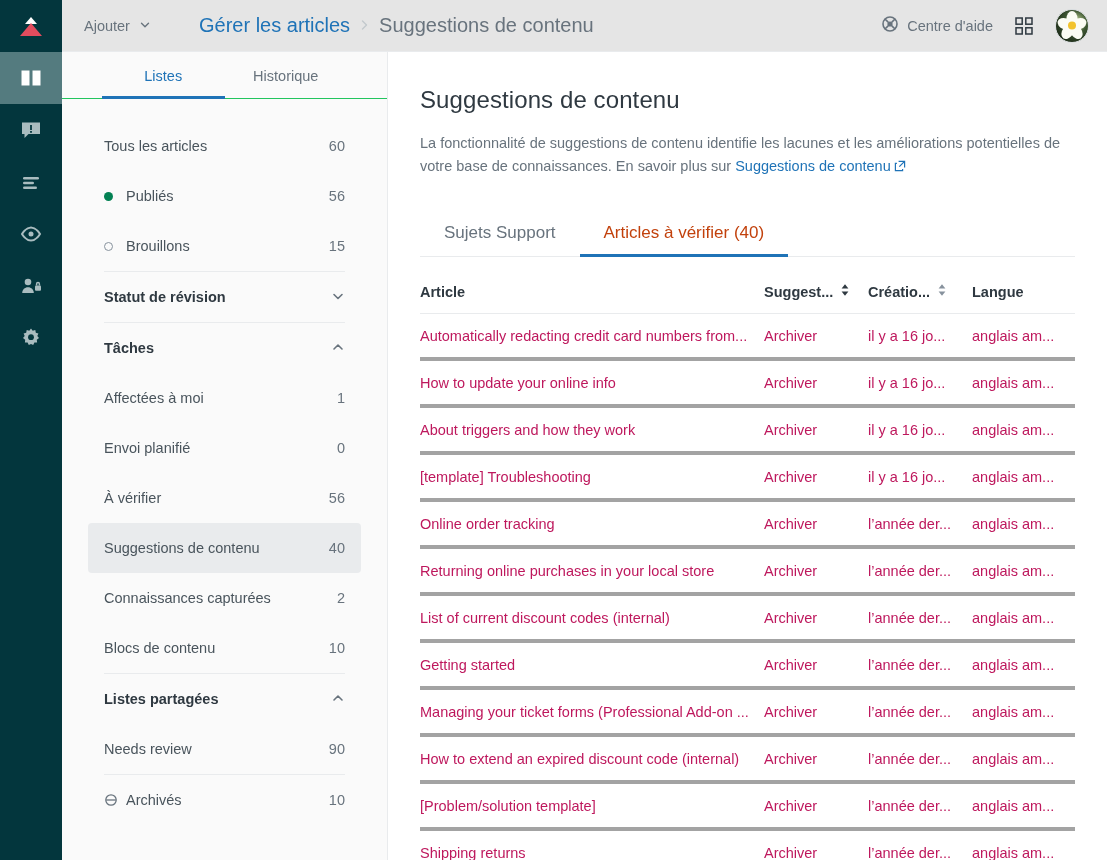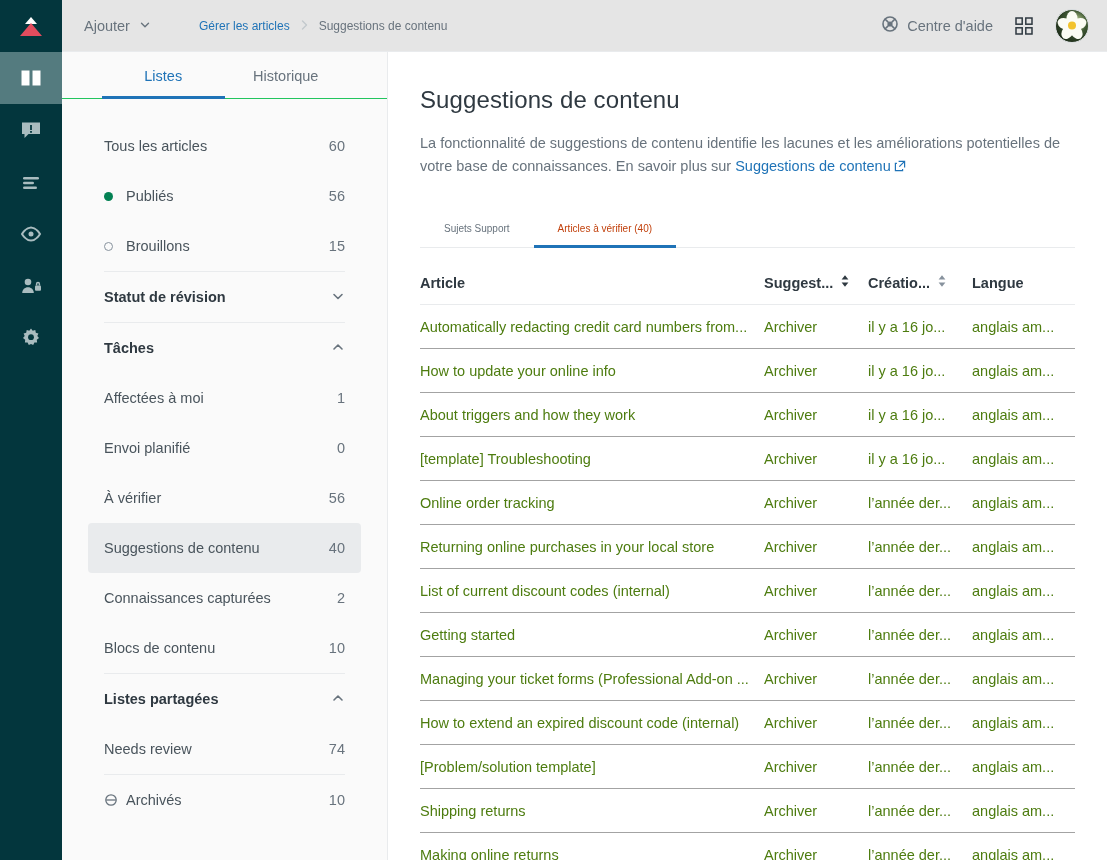--- a/index.html
+++ b/index.html
@@ -44,21 +44,21 @@
     padding: 0 18px 0 18px;
   }
   .add-menu {
     display: flex; align-items: center; gap: 9px;
     font-size: 14.5px; color: #68737d; cursor: pointer;
     padding: 4px 4px;
   }
   .add-menu .chev { display: block; }
   .breadcrumb {
     display: flex; align-items: center; gap: 10px;
-    margin-left: 44px; font-size: 12px;
+    margin-left: 44px; font-size: 20px;
   }
   .bc-link { color: #1f73b7; cursor: pointer; }
   .bc-sep { color: #c2c8cc; font-size: 13px; line-height: 1; }
   .bc-current { color: #68737d; }
   .topbar-right { margin-left: auto; display: flex; align-items: center; gap: 22px; }
   .help-link {
     display: flex; align-items: center; gap: 9px;
     font-size: 14.5px; color: #68737d; cursor: pointer;
   }
   .grid-btn { cursor: pointer; display: flex; }
@@ -138,37 +138,37 @@
   .page-title { font-size: 24px; font-weight: normal; color: #2f3941; letter-spacing: .1px; }
   .page-desc {
     margin-top: 18px; font-size: 14.5px; line-height: 23px;
     color: #68737d; max-width: 660px;
   }
   .page-desc a { color: #1f73b7; text-decoration: none; cursor: pointer; }
   .ext-ico { display: inline-block; vertical-align: -1px; margin-left: 3px; }
 
   .ctabs { display: flex; margin-top: 34px; border-bottom: 1px solid #e9ebed; }
   .ctab {
-    font-size: 10px; color: #68737d; cursor: pointer;
+    font-size: 17px; color: #68737d; cursor: pointer;
     padding: 10px 24px 11px 24px;
     border-bottom: 3px solid transparent; margin-bottom: -1px;
   }
   .ctab.active { color: #c2410c; border-bottom-color: #1f73b7; }
 
   table.grid { width: 100%; border-collapse: collapse; table-layout: fixed; margin-top: 12px; }
   table.grid th {
     text-align: left; font-size: 14.5px; font-weight: bold; color: #2f3941;
     padding: 14px 0 13px 0; border-bottom: 1px solid #e9ebed;
     white-space: nowrap;
   }
   table.grid th.sortable { cursor: pointer; }
   table.grid th .thwrap { display: flex; align-items: center; gap: 7px; }
   table.grid td {
-    font-size: 14.5px; color: #4d7c0f;
-    padding: 14px 0 13px 0; border-bottom: 1px solid #a3a3a3;
+    font-size: 14.5px; color: #be185d;
+    padding: 14px 0 13px 0; border-bottom: 4px solid #a3a3a3;
     white-space: nowrap; overflow: hidden; text-overflow: ellipsis;
   }
   table.grid td.title { cursor: pointer; padding-right: 14px; }
   .col-article { width: 344px; }
   .col-sugg { width: 104px; }
   .col-crea { width: 104px; }
   .col-lang { width: auto; }
 </style>
 </head>
 <body>
@@ -362,21 +362,21 @@
             </div>
             <div class="divider"></div>
             <div class="section-head">
               <span class="lbl">Listes partagées</span>
               <span><svg width="14" height="14" viewBox="0 0 14 14">
                   <path d="M3 9 7 5l4 4" fill="none" stroke="#68737d" stroke-width="1.6" stroke-linecap="round" stroke-linejoin="round"></path>
                 </svg></span>
             </div>
             <div class="lrow">
               <span class="lbl">Needs review</span>
-              <span class="cnt">74</span>
+              <span class="cnt">90</span>
             </div>
             <div class="divider"></div>
             <div class="lrow">
               <span class="bullet">
                 <svg width="14" height="14" viewBox="0 0 14 14">
                   <circle cx="7" cy="7" r="5.2" fill="none" stroke="#68737d" stroke-width="1.3"></circle>
                   <path d="M2.2 7h9.6" stroke="#68737d" stroke-width="1.3"></path>
                 </svg>
               </span>
               <span class="lbl">Archivés</span>

